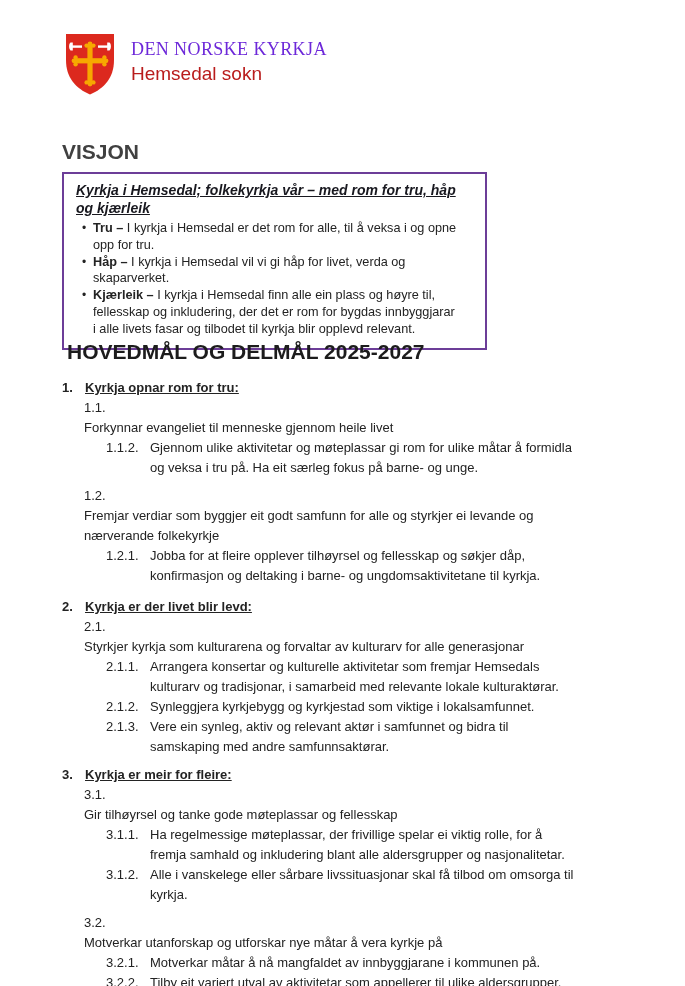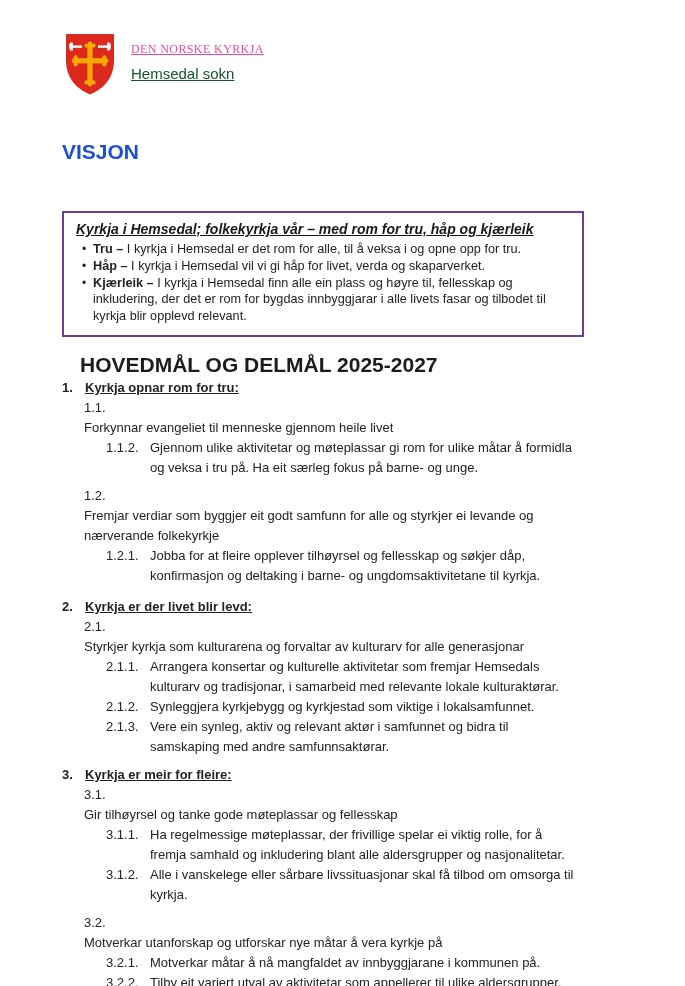--- a/index.html
+++ b/index.html
@@ -13,43 +13,42 @@
   }
   
   .doc-header{
     position:absolute;left:63px;top:32px;
     display:flex;align-items:flex-start;gap:14px;
   }
   .crest{width:54px;height:64px;flex:0 0 54px;}
   .header-text{padding-top:6px;}
   .org-name{
     font-family:"Liberation Serif", serif;
-    font-size:12px;line-height:22px;color:#ec4899;
-    letter-spacing:0.4px;white-space:nowrap;text-decoration:underline;
+    font-size:18px;line-height:22px;color:#6d28d9;
+    letter-spacing:0.4px;white-space:nowrap;
   }
   .parish-name{
-    font-size:15px;line-height:18px;color:#14532d;margin-top:5px;text-decoration:underline;
+    font-size:19px;line-height:18px;color:#b91c1c;margin-top:5px;
   }
   
   .h-visjon{
     position:absolute;left:62px;top:140px;
-    font-size:21px;font-weight:700;line-height:24px;margin:0;color:#1d4ed8;
+    font-size:21px;font-weight:700;line-height:24px;margin:0;color:#404040;
   }
   .h-goals{
     position:absolute;left:62px;top:334px;
-    font-size:21px;font-weight:700;line-height:26px;margin:18px;color:#1c1c1c;
+    font-size:21px;font-weight:700;line-height:26px;margin:5px;color:#1c1c1c;
   }
   
   .vision-box{
     position:absolute;left:62px;top:172px;
-    width:522px;box-sizing:border-box;
+    width:425px;box-sizing:border-box;
     border:2.5px solid #6C3D98;
     padding:7px 28px 10px 11px;
     background:#ffffff;
-    margin-top:39px;
   }
   .vision-title{
     font-size:14px;font-weight:700;font-style:italic;
     text-decoration:underline;
     line-height:18px;color:#18181f;margin:0 0 3px 1px;
   }
   .vbullets{margin:0;padding:0;list-style:none;}
   .vbullet{display:flex;font-size:12.7px;line-height:16.8px;color:#232323;}
   .vbullet .marker{flex:0 0 18px;text-align:center;font-size:12px;}
   .vbullet .vtext{flex:1;max-width:462px;}

